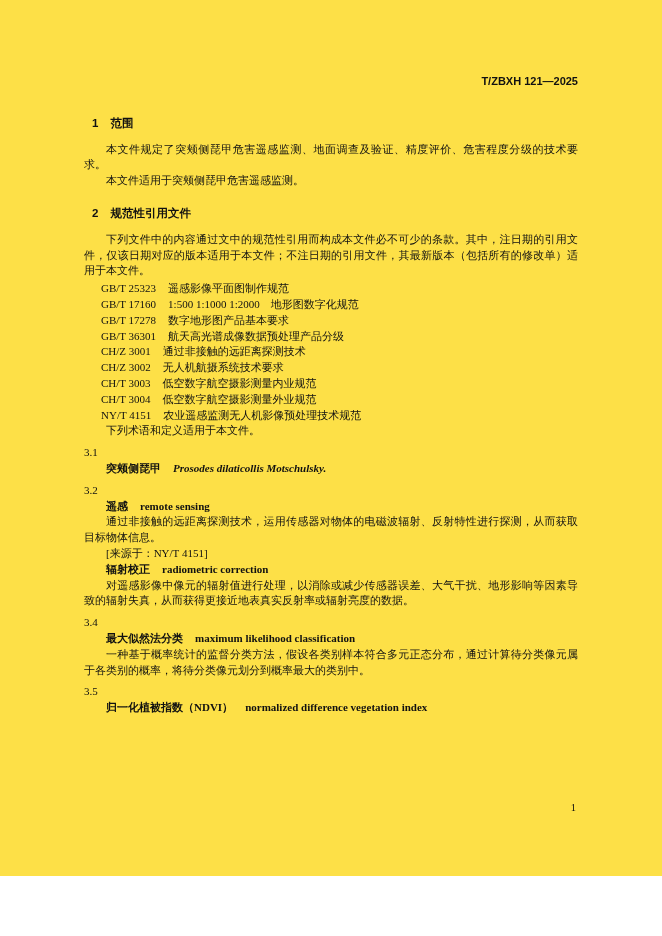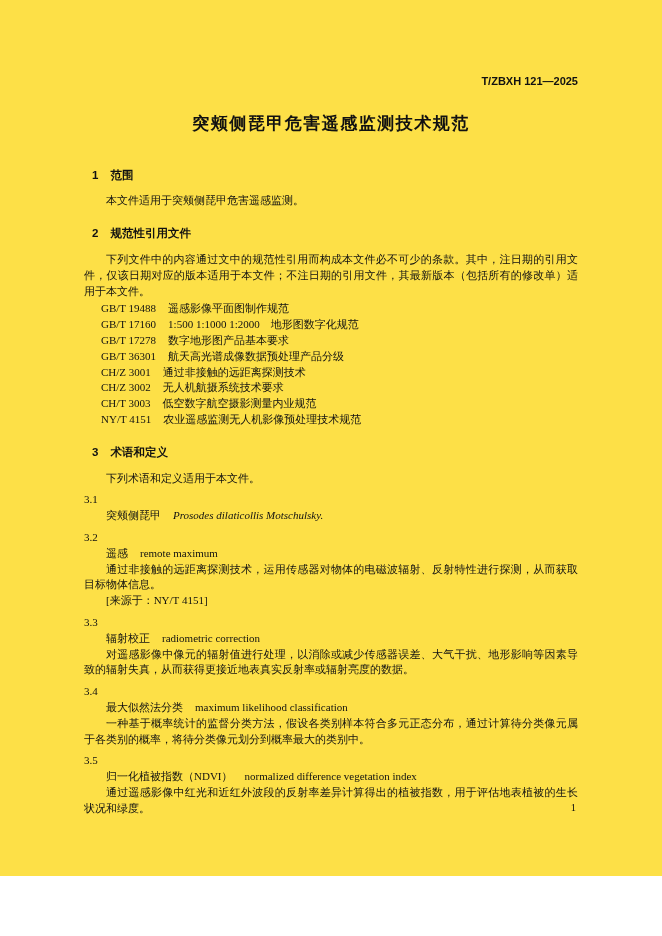--- a/index.html
+++ b/index.html
@@ -23,83 +23,81 @@
     font-family:"Liberation Sans","DejaVu Sans",sans-serif;
   }
   .clause-heading .num { margin-right:12px; }
   .body-para { margin:0; text-indent:2em; text-align:justify; }
   .ref-list { margin-top:2px; }
   .ref-item { padding-left:17px; }
   .ref-code { margin-right:12px; }
   .terms-intro { margin-bottom:2px; }
   .term-block { margin-top:0; }
   .term-number { margin-top:6px; }
-  .term-line { font-weight:400; padding-left:22px; }
+  .term-line { font-weight:700; padding-left:22px; }
   .term-en { margin-left:12px; }
   .latin { font-style:italic; }
   .page-number { position:absolute; right:86px; bottom:60px; font-size:10.5px; }
 </style>
 </head>
 <body>
 
 <div class="page">
 
   <div class="doc-number">T/ZBXH 121—2025</div>
 
-  <div class="doc-title">突颊侧琵甲危害遥感监测技术规范</div>
 
   <div>
     <div class="clause-heading"><span class="num">1</span><span>范围</span></div>
+    <p class="body-para">本文件规定了突颊侧琵甲危害遥感监测、地面调查及验证、精度评价、危害程度分级的技术要求。</p>
     <p class="body-para">本文件适用于突颊侧琵甲危害遥感监测。</p>
   </div>
 
   <div>
     <div class="clause-heading"><span class="num">2</span><span>规范性引用文件</span></div>
     <p class="body-para">下列文件中的内容通过文中的规范性引用而构成本文件必不可少的条款。其中，注日期的引用文件，仅该日期对应的版本适用于本文件；不注日期的引用文件，其最新版本（包括所有的修改单）适用于本文件。</p>
     <div class="ref-list">
-      <div class="ref-item"><span class="ref-code">GB/T 19488</span><span>遥感影像平面图制作规范</span></div>
+      <div class="ref-item"><span class="ref-code">GB/T 25323</span><span>遥感影像平面图制作规范</span></div>
       <div class="ref-item"><span class="ref-code">GB/T 17160</span><span>1:500 1:1000 1:2000　地形图数字化规范</span></div>
       <div class="ref-item"><span class="ref-code">GB/T 17278</span><span>数字地形图产品基本要求</span></div>
       <div class="ref-item"><span class="ref-code">GB/T 36301</span><span>航天高光谱成像数据预处理产品分级</span></div>
       <div class="ref-item"><span class="ref-code">CH/Z 3001</span><span>通过非接触的远距离探测技术</span></div>
       <div class="ref-item"><span class="ref-code">CH/Z 3002</span><span>无人机航摄系统技术要求</span></div>
       <div class="ref-item"><span class="ref-code">CH/T 3003</span><span>低空数字航空摄影测量内业规范</span></div>
+      <div class="ref-item"><span class="ref-code">CH/T 3004</span><span>低空数字航空摄影测量外业规范</span></div>
       <div class="ref-item"><span class="ref-code">NY/T 4151</span><span>农业遥感监测无人机影像预处理技术规范</span></div>
     </div>
   </div>
 
   <div>
-    <div class="clause-heading"><span class="num">3</span><span>术语和定义</span></div>
     <p class="body-para terms-intro">下列术语和定义适用于本文件。</p>
 
     <div class="term-block">
       <div class="term-number">3.1</div>
       <div class="term-line"><span>突颊侧琵甲</span><span class="term-en latin">Prosodes dilaticollis Motschulsky.</span></div>
     </div>
 
     <div class="term-block">
       <div class="term-number">3.2</div>
-      <div class="term-line"><span>遥感</span><span class="term-en">remote maximum</span></div>
+      <div class="term-line"><span>遥感</span><span class="term-en">remote sensing</span></div>
       <p class="body-para">通过非接触的远距离探测技术，运用传感器对物体的电磁波辐射、反射特性进行探测，从而获取目标物体信息。</p>
       <p class="body-para">[来源于：NY/T 4151]</p>
     </div>
 
     <div class="term-block">
-      <div class="term-number">3.3</div>
       <div class="term-line"><span>辐射校正</span><span class="term-en">radiometric correction</span></div>
       <p class="body-para">对遥感影像中像元的辐射值进行处理，以消除或减少传感器误差、大气干扰、地形影响等因素导致的辐射失真，从而获得更接近地表真实反射率或辐射亮度的数据。</p>
     </div>
 
     <div class="term-block">
       <div class="term-number">3.4</div>
       <div class="term-line"><span>最大似然法分类</span><span class="term-en">maximum likelihood classification</span></div>
       <p class="body-para">一种基于概率统计的监督分类方法，假设各类别样本符合多元正态分布，通过计算待分类像元属于各类别的概率，将待分类像元划分到概率最大的类别中。</p>
     </div>
 
     <div class="term-block">
       <div class="term-number">3.5</div>
       <div class="term-line"><span>归一化植被指数（NDVI）</span><span class="term-en">normalized difference vegetation index</span></div>
-      <p class="body-para">通过遥感影像中红光和近红外波段的反射率差异计算得出的植被指数，用于评估地表植被的生长状况和绿度。</p>
     </div>
   </div>
 
   <div class="page-number">1</div>
 </div>
 
 </body></html>

